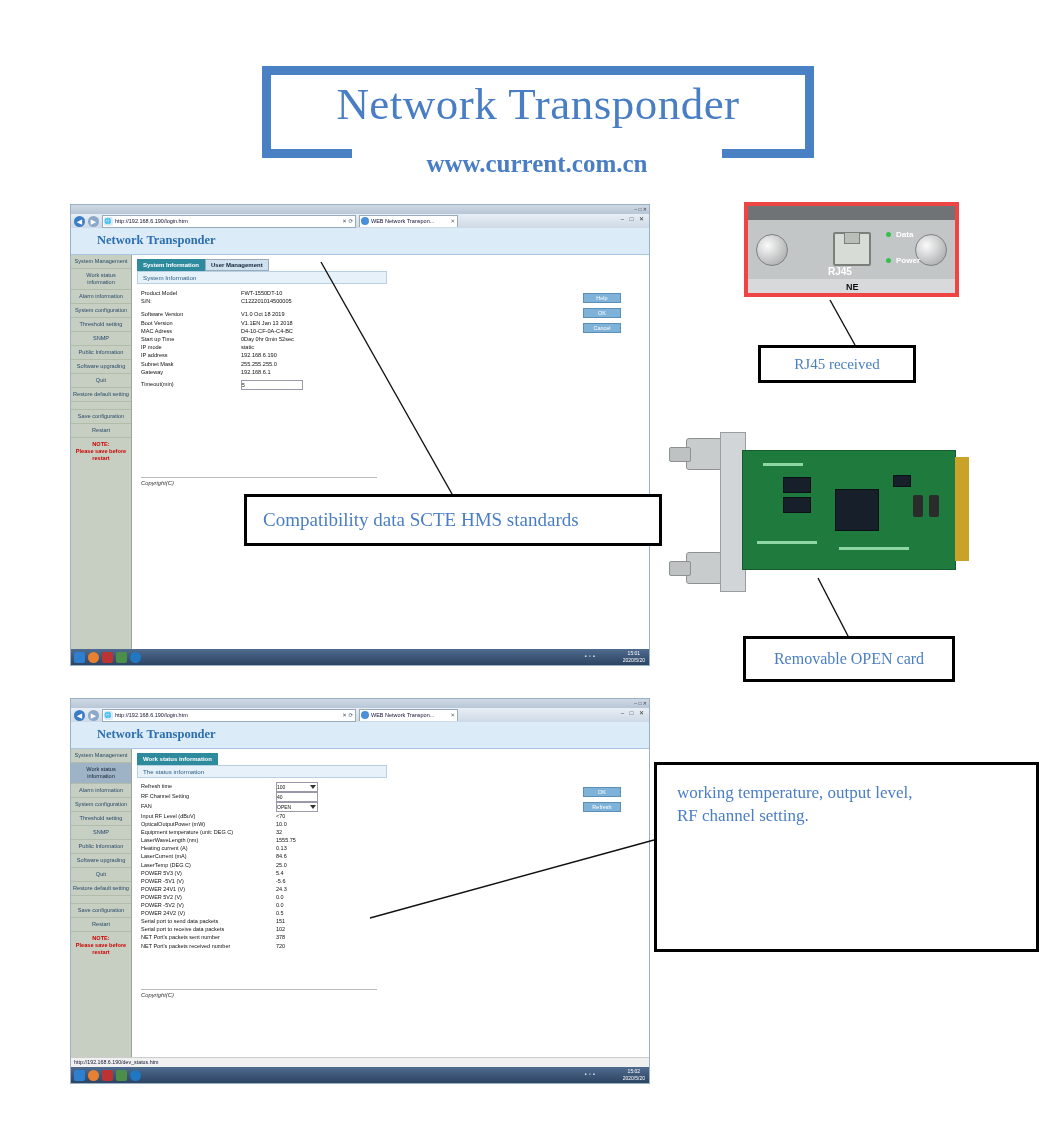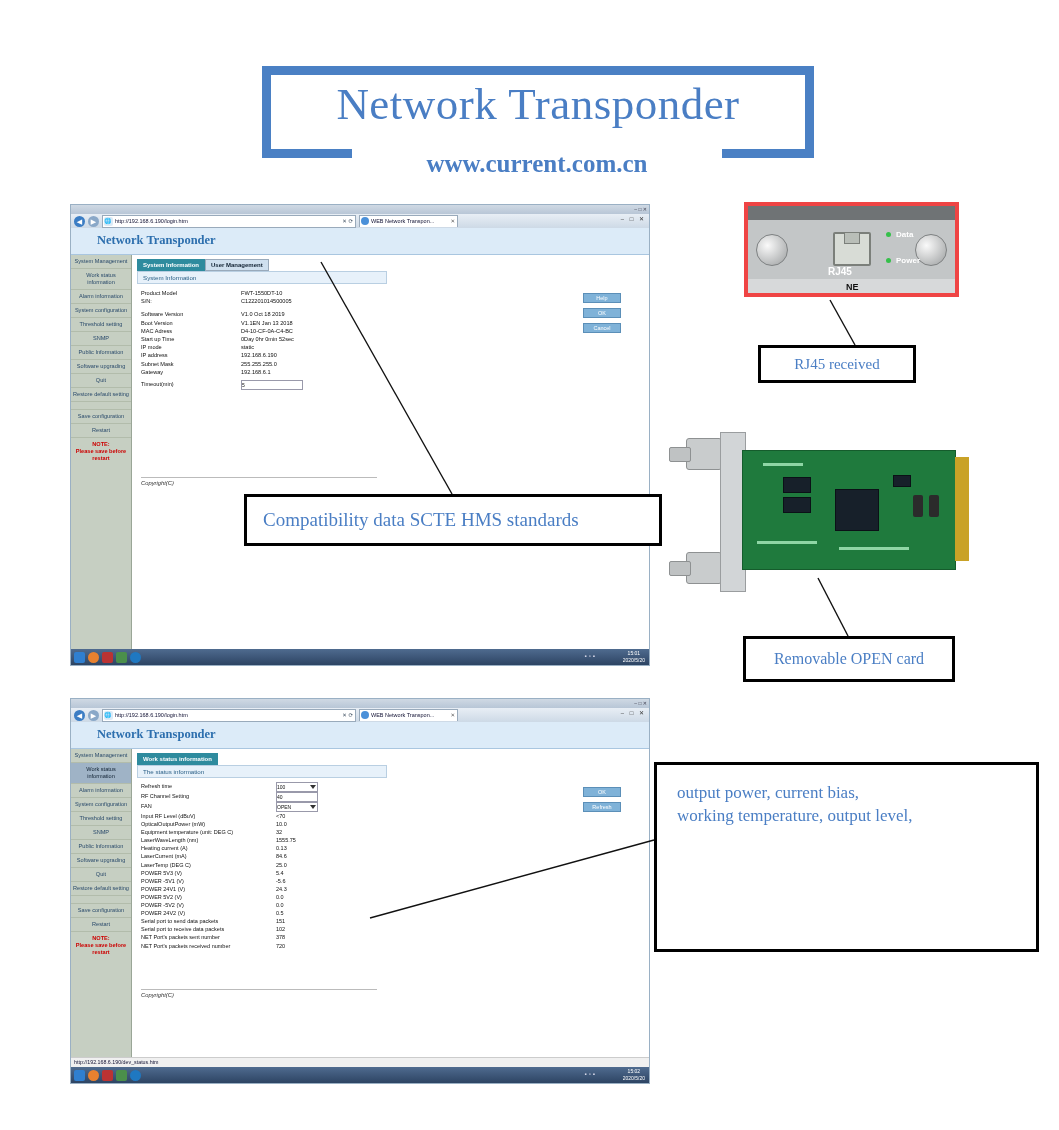--- a/index.html
+++ b/index.html
@@ -525,15 +525,15 @@
   <line x1="321" y1="262" x2="452" y2="494" stroke="#111" stroke-width="1.4"></line>
   <line x1="830" y1="300" x2="855" y2="345" stroke="#111" stroke-width="1.4"></line>
   <line x1="818" y1="578" x2="848" y2="636" stroke="#111" stroke-width="1.4"></line>
   <line x1="370" y1="918" x2="654" y2="840" stroke="#111" stroke-width="1.4"></line>
 </svg>
 
 <div class="callout c1">Compatibility data SCTE HMS standards</div>
 <div class="callout c2">RJ45 received</div>
 <div class="callout c3">Removable OPEN card</div>
 <div class="callout c4">
-  <div>output power, current bias,</div>
   <div>working temperature, output level,</div>
+  <div>RF channel setting.</div>
 </div>
 
 </body></html>

